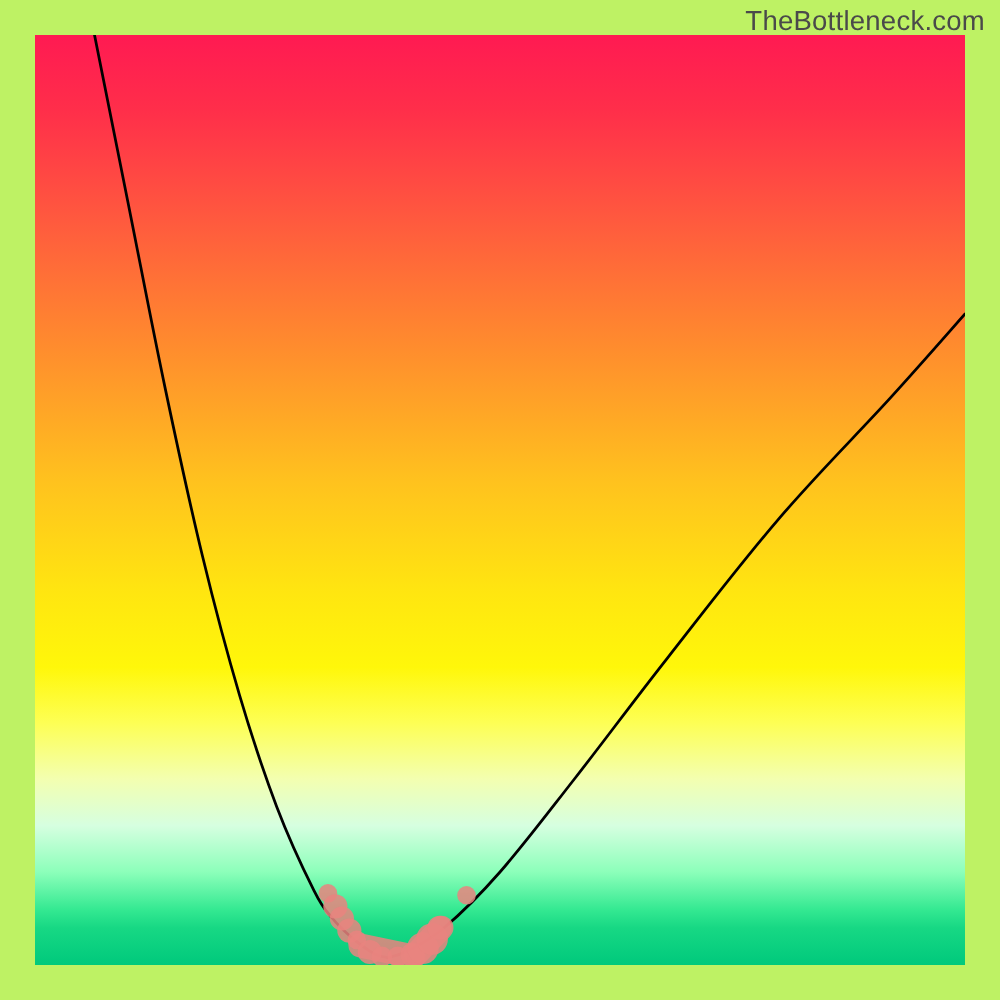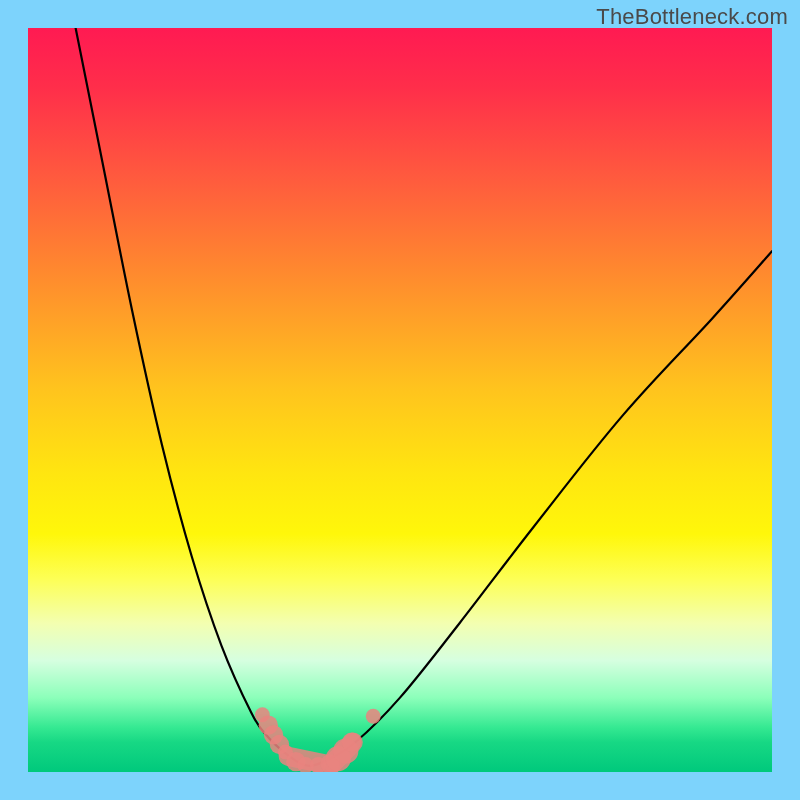--- a/index.html
+++ b/index.html
@@ -8,21 +8,21 @@
     width: 800px;
     height: 800px;
     overflow: hidden;
     background: #000;
     font-family: Arial, Helvetica, sans-serif;
   }
   .frame {
     position: absolute;
     left: 0; top: 0;
     width: 800px; height: 800px;
-    background: #7dd3fc;
+    background: #bef264;
   }
   .plot {
     position: absolute;
     left: 28px;
     top: 28px;
     width: 744px;
     height: 744px;
     overflow: hidden;
   }
   .gradient {

